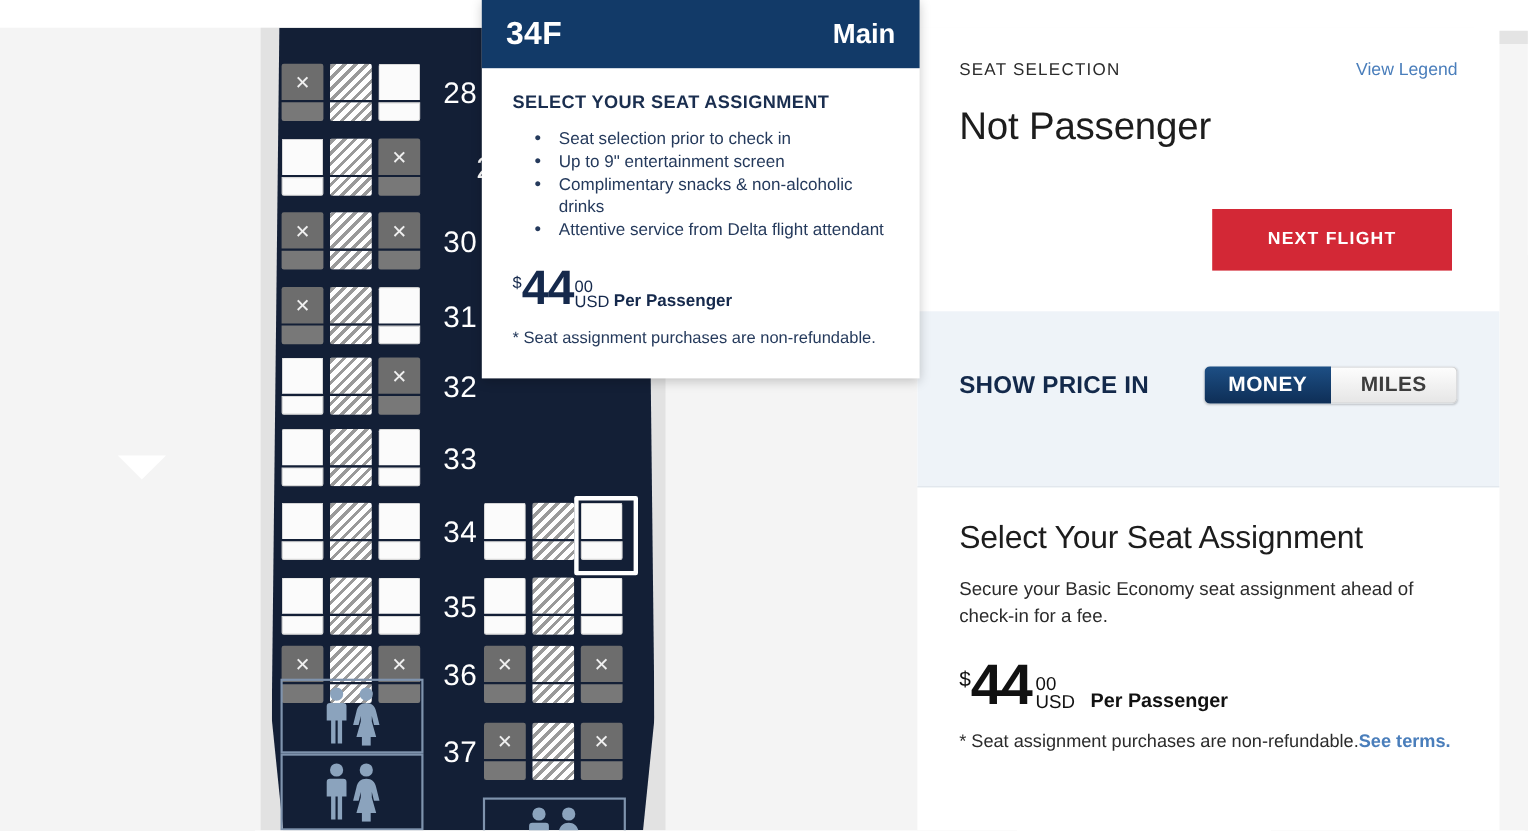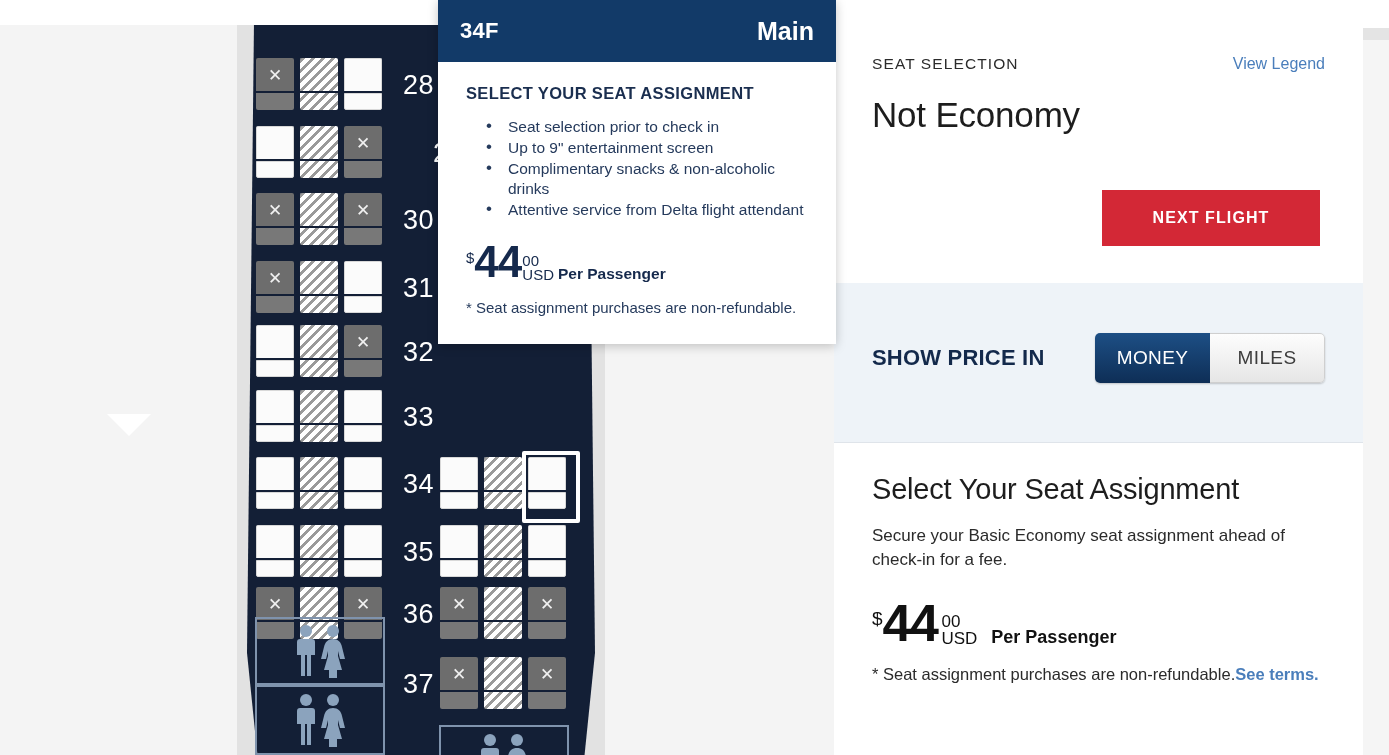--- a/index.html
+++ b/index.html
@@ -113,21 +113,21 @@
     position:absolute; left:438px; top:0; width:398px;
     background:#ffffff;
     box-shadow:0 2px 10px rgba(0,0,0,.22);
     z-index:40;
   }
   .popover-head {
     background:#123a68; color:#ffffff;
     height:62px; padding:0 22px;
     display:flex; align-items:center; justify-content:space-between;
   }
-  .popover-head .seat-id { font-size:22px; font-weight:700; letter-spacing:.3px; }
+  .popover-head .seat-id { font-size:29px; font-weight:700; letter-spacing:.3px; }
   .popover-head .cabin { font-size:25px; font-weight:700; }
   .popover-body { padding:22px 28px 26px 28px; }
   .popover-title {
     font-size:16.5px; font-weight:700; color:#1a2e4f;
     letter-spacing:.35px; margin-bottom:14px;
   }
   .popover-list { list-style:none; margin:0 0 22px 0; }
   .popover-list li {
     position:relative; padding-left:42px; color:#253a5c;
     font-size:15.5px; line-height:20px; margin-bottom:1px;
@@ -186,22 +186,22 @@
   .miles-balance b { color:#13294b; font-weight:700; }
   .miles-toggle-row { display:flex; align-items:center; margin-top:26px; }
   .show-price-label {
     font-size:22px; font-weight:700; color:#13294b; letter-spacing:.2px;
   }
   .toggle {
     margin-left:auto; display:flex; border-radius:5px; overflow:hidden;
     box-shadow:0 1px 2px rgba(0,0,0,.2);
   }
   .toggle .opt {
-    width:115px; height:50px; display:flex; align-items:center; justify-content:center;
-    font-size:19px; font-weight:400; letter-spacing:.4px; cursor:pointer;
+    width:115px; height:34px; display:flex; align-items:center; justify-content:center;
+    font-size:19px; font-weight:700; letter-spacing:.4px; cursor:pointer;
   }
   .toggle .opt.active {
     background:linear-gradient(#1d4f85,#0e2e56); color:#ffffff;
   }
   .toggle .opt.inactive {
     background:linear-gradient(#fdfdfd,#e6e6e6); color:#3d3d3d;
     border:1px solid #cfcfcf; border-left:none;
     border-radius:0 5px 5px 0;
   }
 
@@ -498,21 +498,21 @@
     </div>
   </div>
 
   <div class="right-panel">
 
     <div class="rp-section-a">
       <div class="rp-label-row">
         <span class="rp-eyebrow">SEAT SELECTION</span>
         <a class="rp-link">View Legend</a>
       </div>
-      <div class="rp-heading">Not Economy</div>
+      <div class="rp-heading">Not Passenger</div>
       <button class="btn-next">NEXT FLIGHT</button>
     </div>
 
     <div class="rp-miles">
       <div class="miles-toggle-row">
         <span class="show-price-label">SHOW PRICE IN</span>
         <div class="toggle">
           <div class="opt active">MONEY</div>
           <div class="opt inactive">MILES</div>
         </div>

